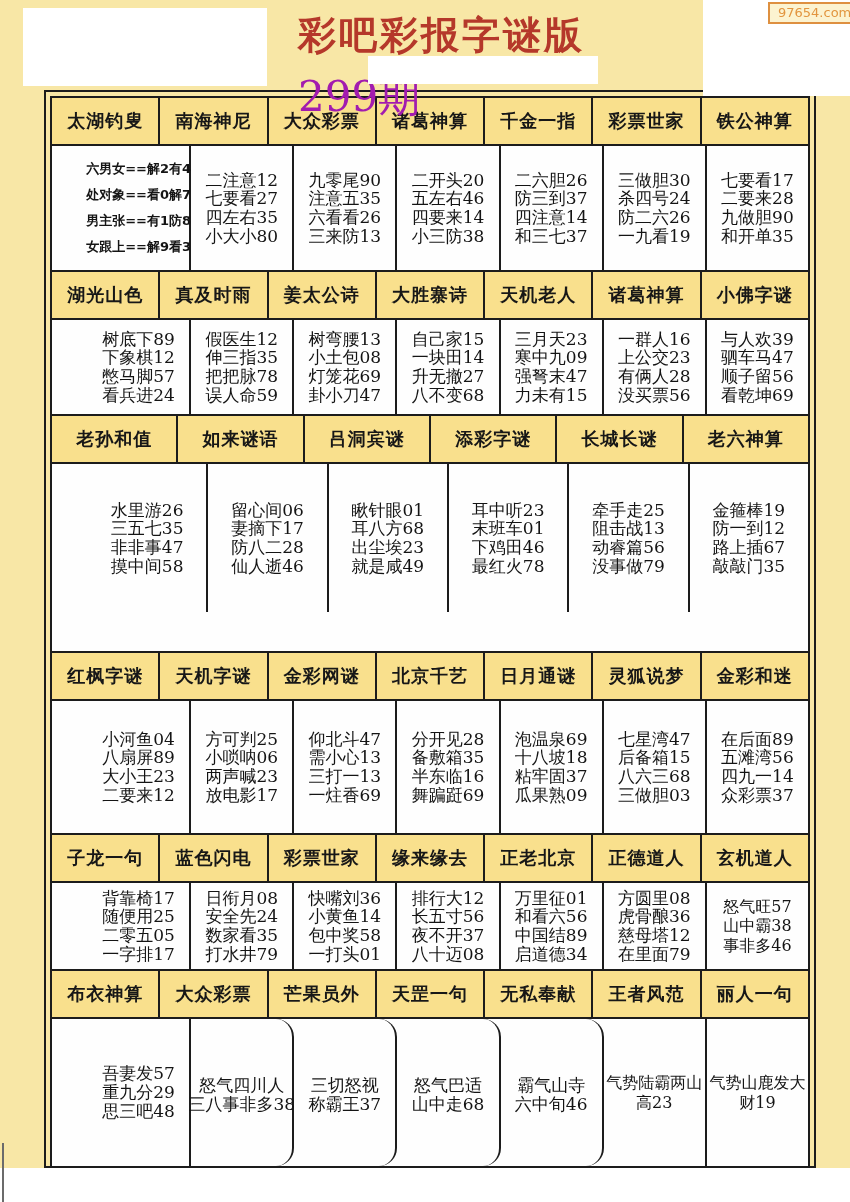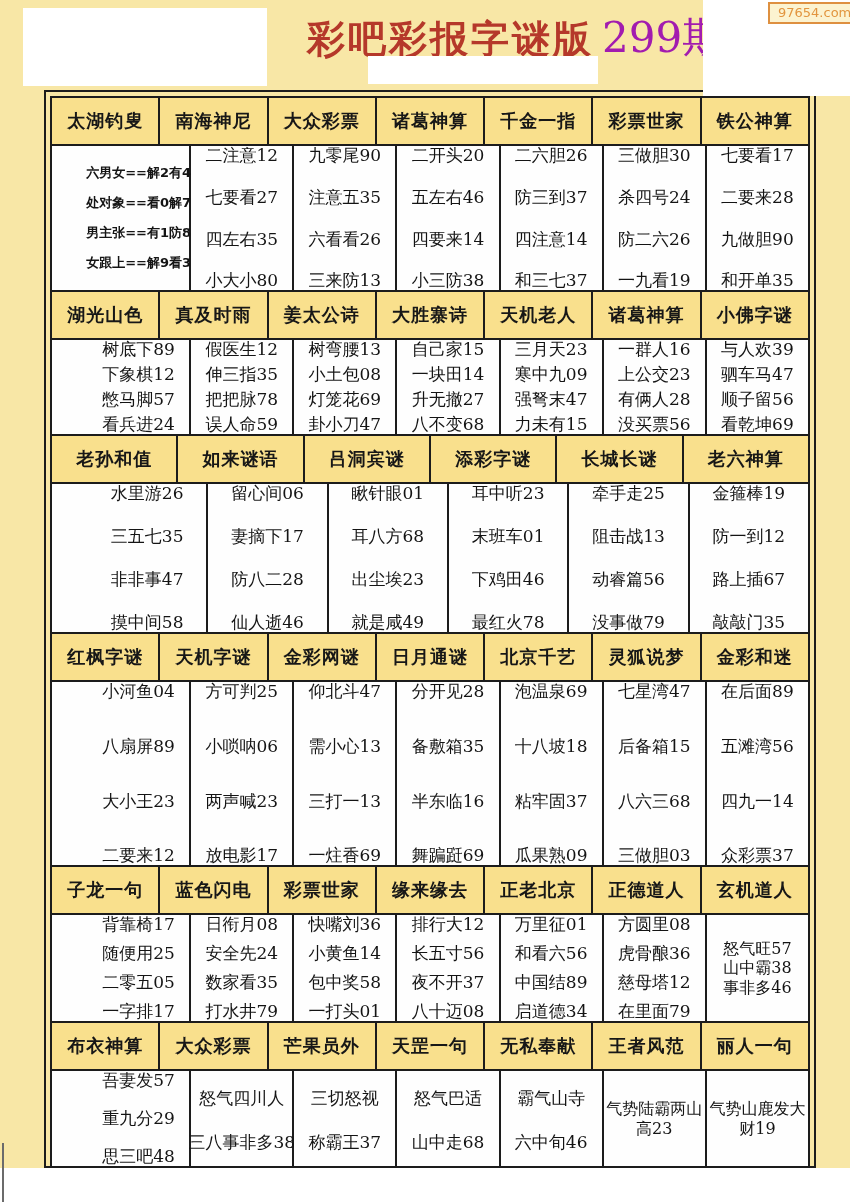--- a/index.html
+++ b/index.html
@@ -16,56 +16,56 @@
     border:2px solid #1c1c1c;box-sizing:border-box;z-index:1;
   }
   
   #puzzle-table{
     position:absolute;left:50px;top:96px;width:760px;height:1072px;
     border:2px solid #1c1c1c;box-sizing:border-box;
     background:#fefefe;display:flex;flex-direction:column;overflow:hidden;z-index:2;
   }
   .section{display:flex;flex-direction:column;box-sizing:border-box;flex:0 0 auto;}
   .section + .section{border-top:2px solid #1c1c1c;}
-  .section:nth-of-type(1){height:192px;}
+  .section:nth-of-type(1){height:172px;}
   .section:nth-of-type(2){height:144px;}
   .section:nth-of-type(3){height:198px;}
-  .section:nth-of-type(4){height:233px;}
-  .section:nth-of-type(5){height:156px;}
+  .section:nth-of-type(4){height:182px;margin-top:39px;}
+  .section:nth-of-type(5){height:136px;}
   .section:nth-of-type(6){flex:1 1 auto;}
   .header-row{
     height:48px;flex:0 0 48px;display:flex;flex-direction:row;
     background:#f9e08d;border-bottom:2px solid #1c1c1c;box-sizing:border-box;
   }
   .hcell{
     flex:1 1 0;display:flex;align-items:center;justify-content:center;
     border-right:2px solid #1c1c1c;box-sizing:border-box;
     font-size:18px;font-weight:bold;color:#171717;letter-spacing:1px;white-space:nowrap;
   }
   .hcell:last-child{border-right:none;}
   .content-row{flex:1 1 auto;display:flex;flex-direction:row;min-height:0;padding-left:36px;}
   .cell{
-    flex:1 1 0;display:flex;flex-direction:column;align-items:center;justify-content:space-between;
+    flex:1 1 0;display:flex;flex-direction:column;align-items:center;justify-content:center;
     border-right:2px solid #1c1c1c;box-sizing:border-box;background:#fefefe;min-width:0;
   }
   .cell:last-child{border-right:none;}
   .line{
     font-size:17px;color:#141414;white-space:nowrap;font-weight:500;line-height:1.1;
   }
   .cell.compact{justify-content:space-evenly;padding:4px 0;}
   .cell.compact .line{
     font-family:"DejaVu Sans", sans-serif;font-size:13px;font-weight:bold;letter-spacing:0;
   }
-  .cell.spread{justify-content:space-between;padding:18px 0 14px 0;}
+  .cell.spread{justify-content:center;padding:18px 0 14px 0;border-radius:18px;}
   .cell.center{justify-content:center;gap:2px;}
   .cell.center .line{font-size:16px;}
   
   #title-bar{
-    position:absolute;left:307px;top:10px;z-index:4;
-    display:flex;flex-direction:row;align-items:baseline;gap:8px;white-space:nowrap;
+    position:absolute;left:298px;top:10px;z-index:4;
+    display:flex;flex-direction:column;align-items:baseline;gap:8px;white-space:nowrap;
   }
   #title-main{font-size:38px;font-weight:bold;color:#b5382a;letter-spacing:3px;}
   #title-issue{font-size:42px;font-weight:400;color:#a21caf;}
   
   .white-box{position:absolute;background:#ffffff;z-index:5;}
   #white-box-tl{left:23px;top:8px;width:244px;height:78px;}
   #white-box-mid{left:368px;top:56px;width:230px;height:28px;}
   #white-box-tr{left:703px;top:0px;width:147px;height:96px;}
   #white-strip-bottom{left:0px;top:1168px;width:850px;height:34px;}
   
@@ -247,22 +247,22 @@
           <div class="line">路上插67</div>
           <div class="line">敲敲门35</div>
         </div>
       </div>
     </div>
     <div class="section">
       <div class="header-row">
         <div class="hcell">红枫字谜</div>
         <div class="hcell">天机字谜</div>
         <div class="hcell">金彩网谜</div>
+        <div class="hcell">北京千艺</div>
         <div class="hcell">日月通谜</div>
-        <div class="hcell">北京千艺</div>
         <div class="hcell">灵狐说梦</div>
         <div class="hcell">金彩和迷</div>
       </div>
       <div class="content-row">
         <div class="cell">
           <div class="line">小河鱼04</div>
           <div class="line">八扇屏89</div>
           <div class="line">大小王23</div>
           <div class="line">二要来12</div>
         </div>

